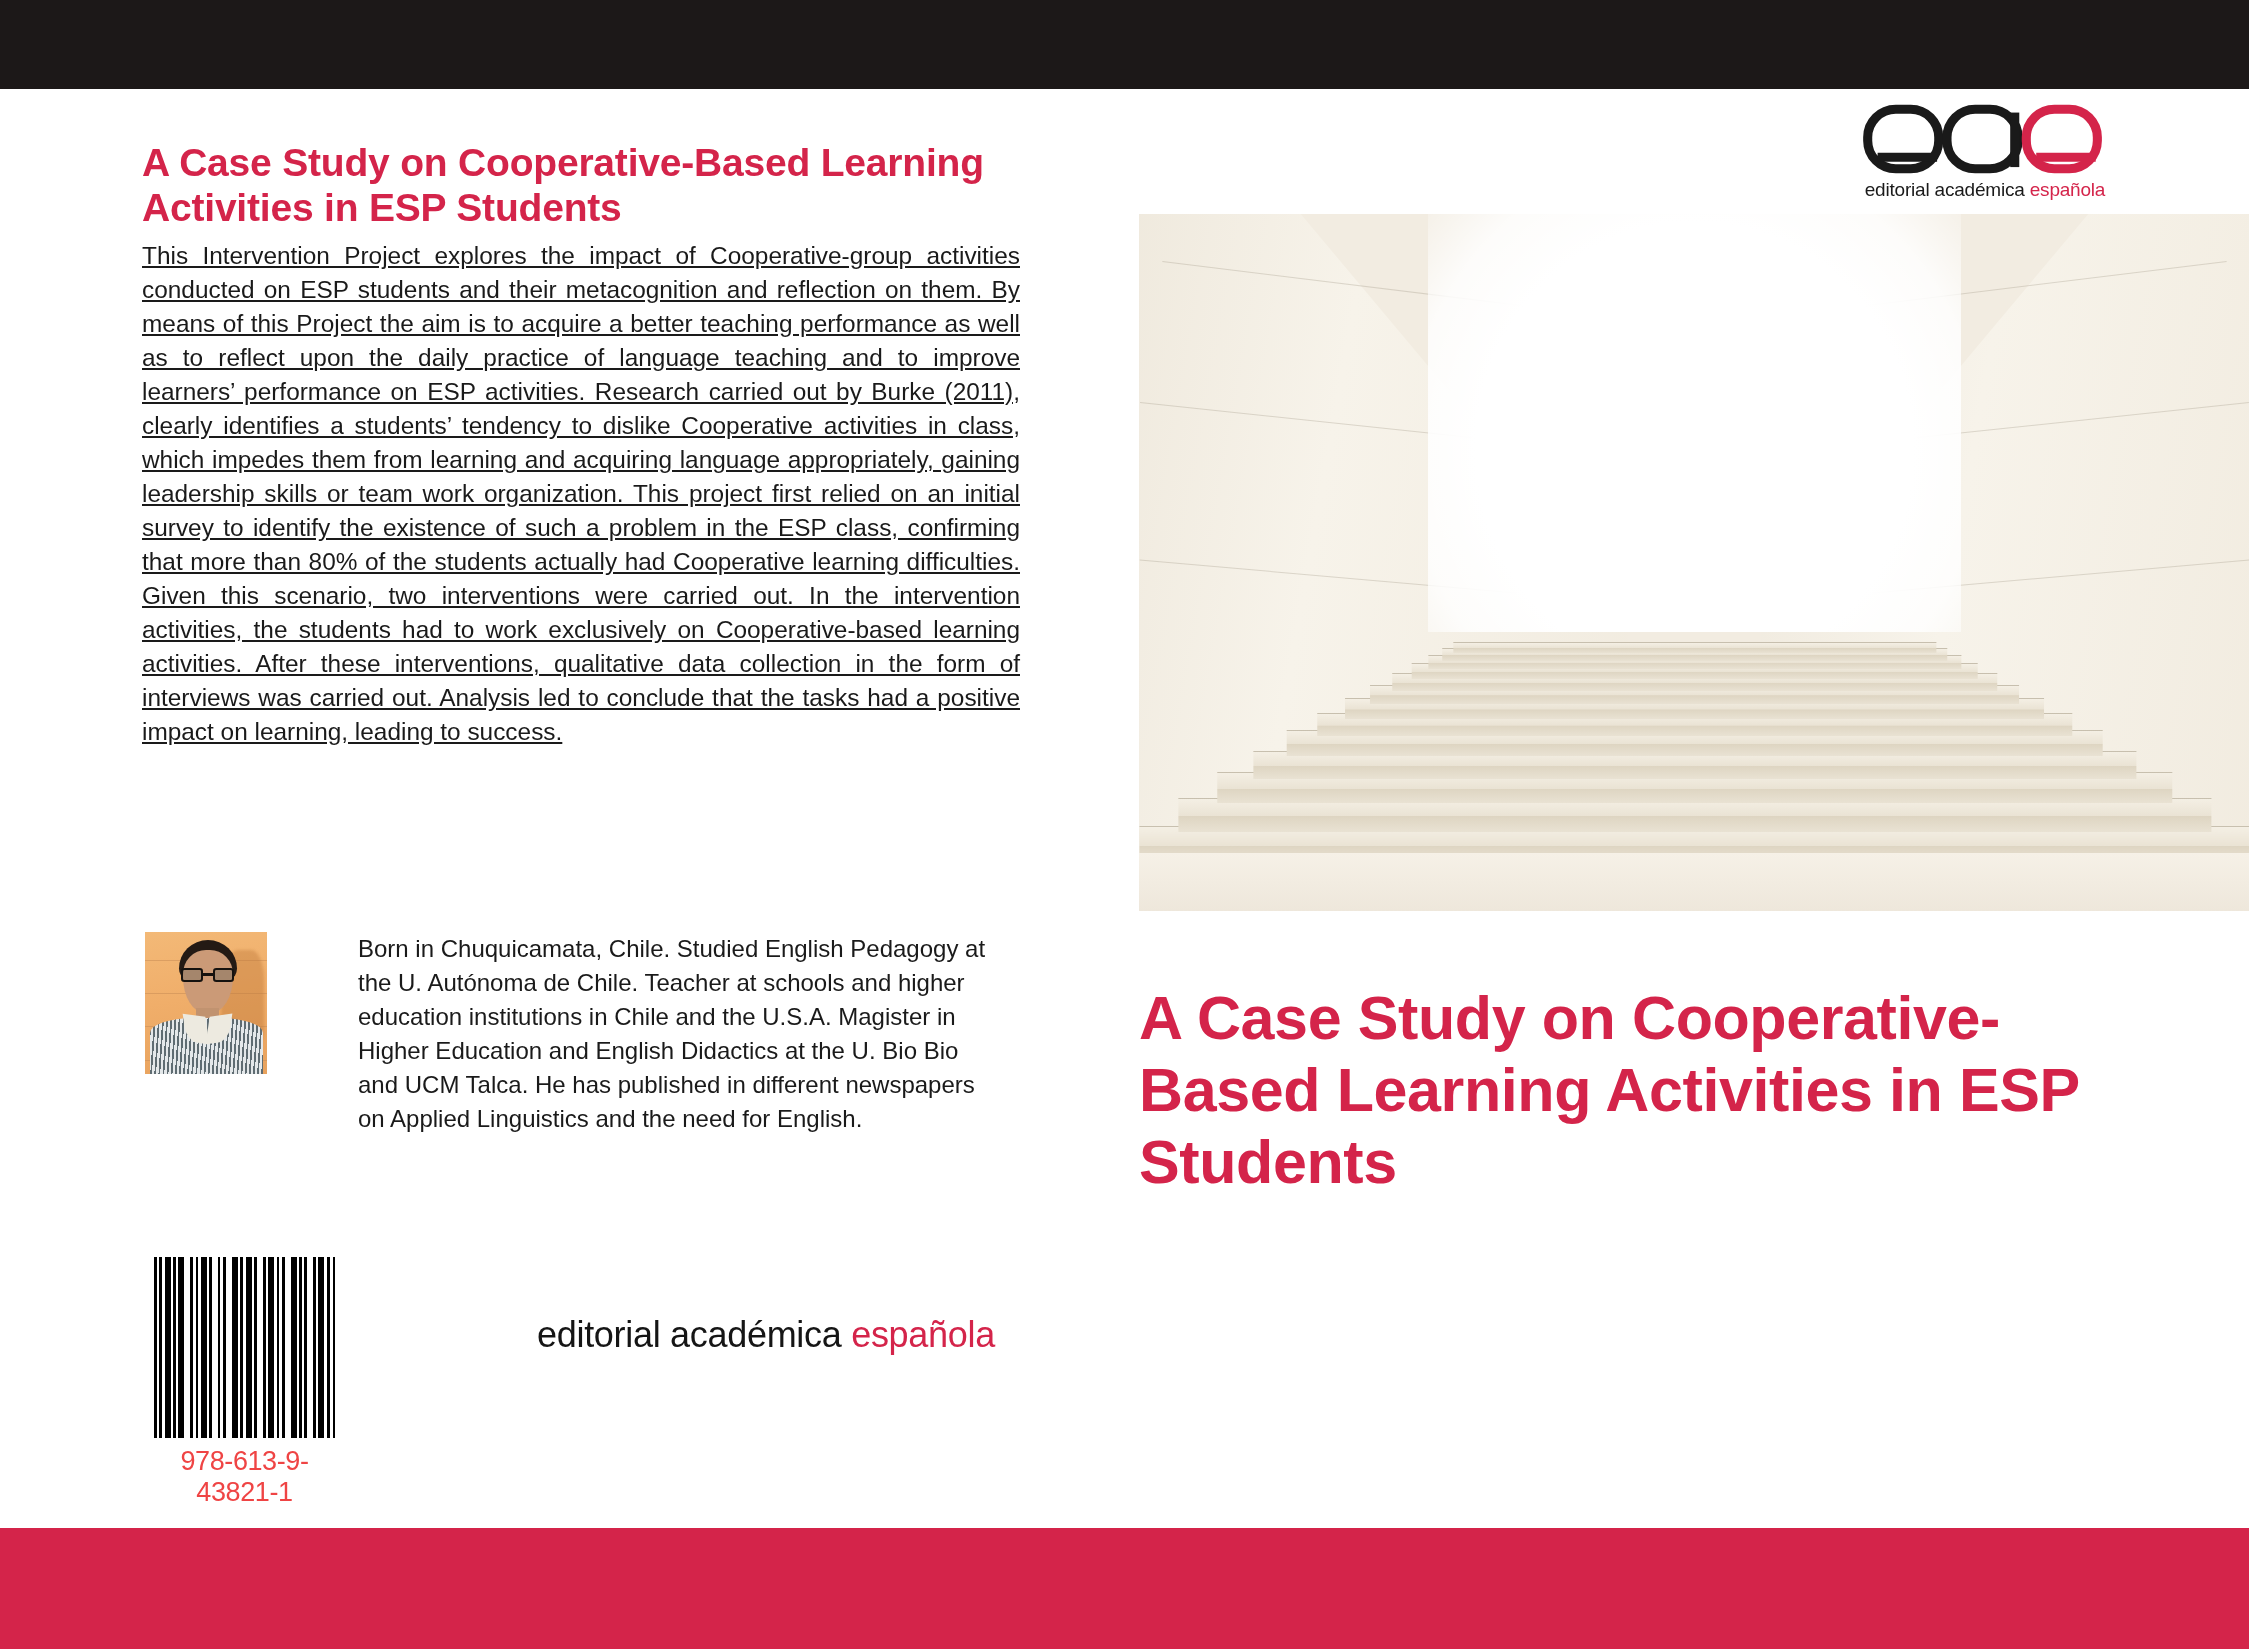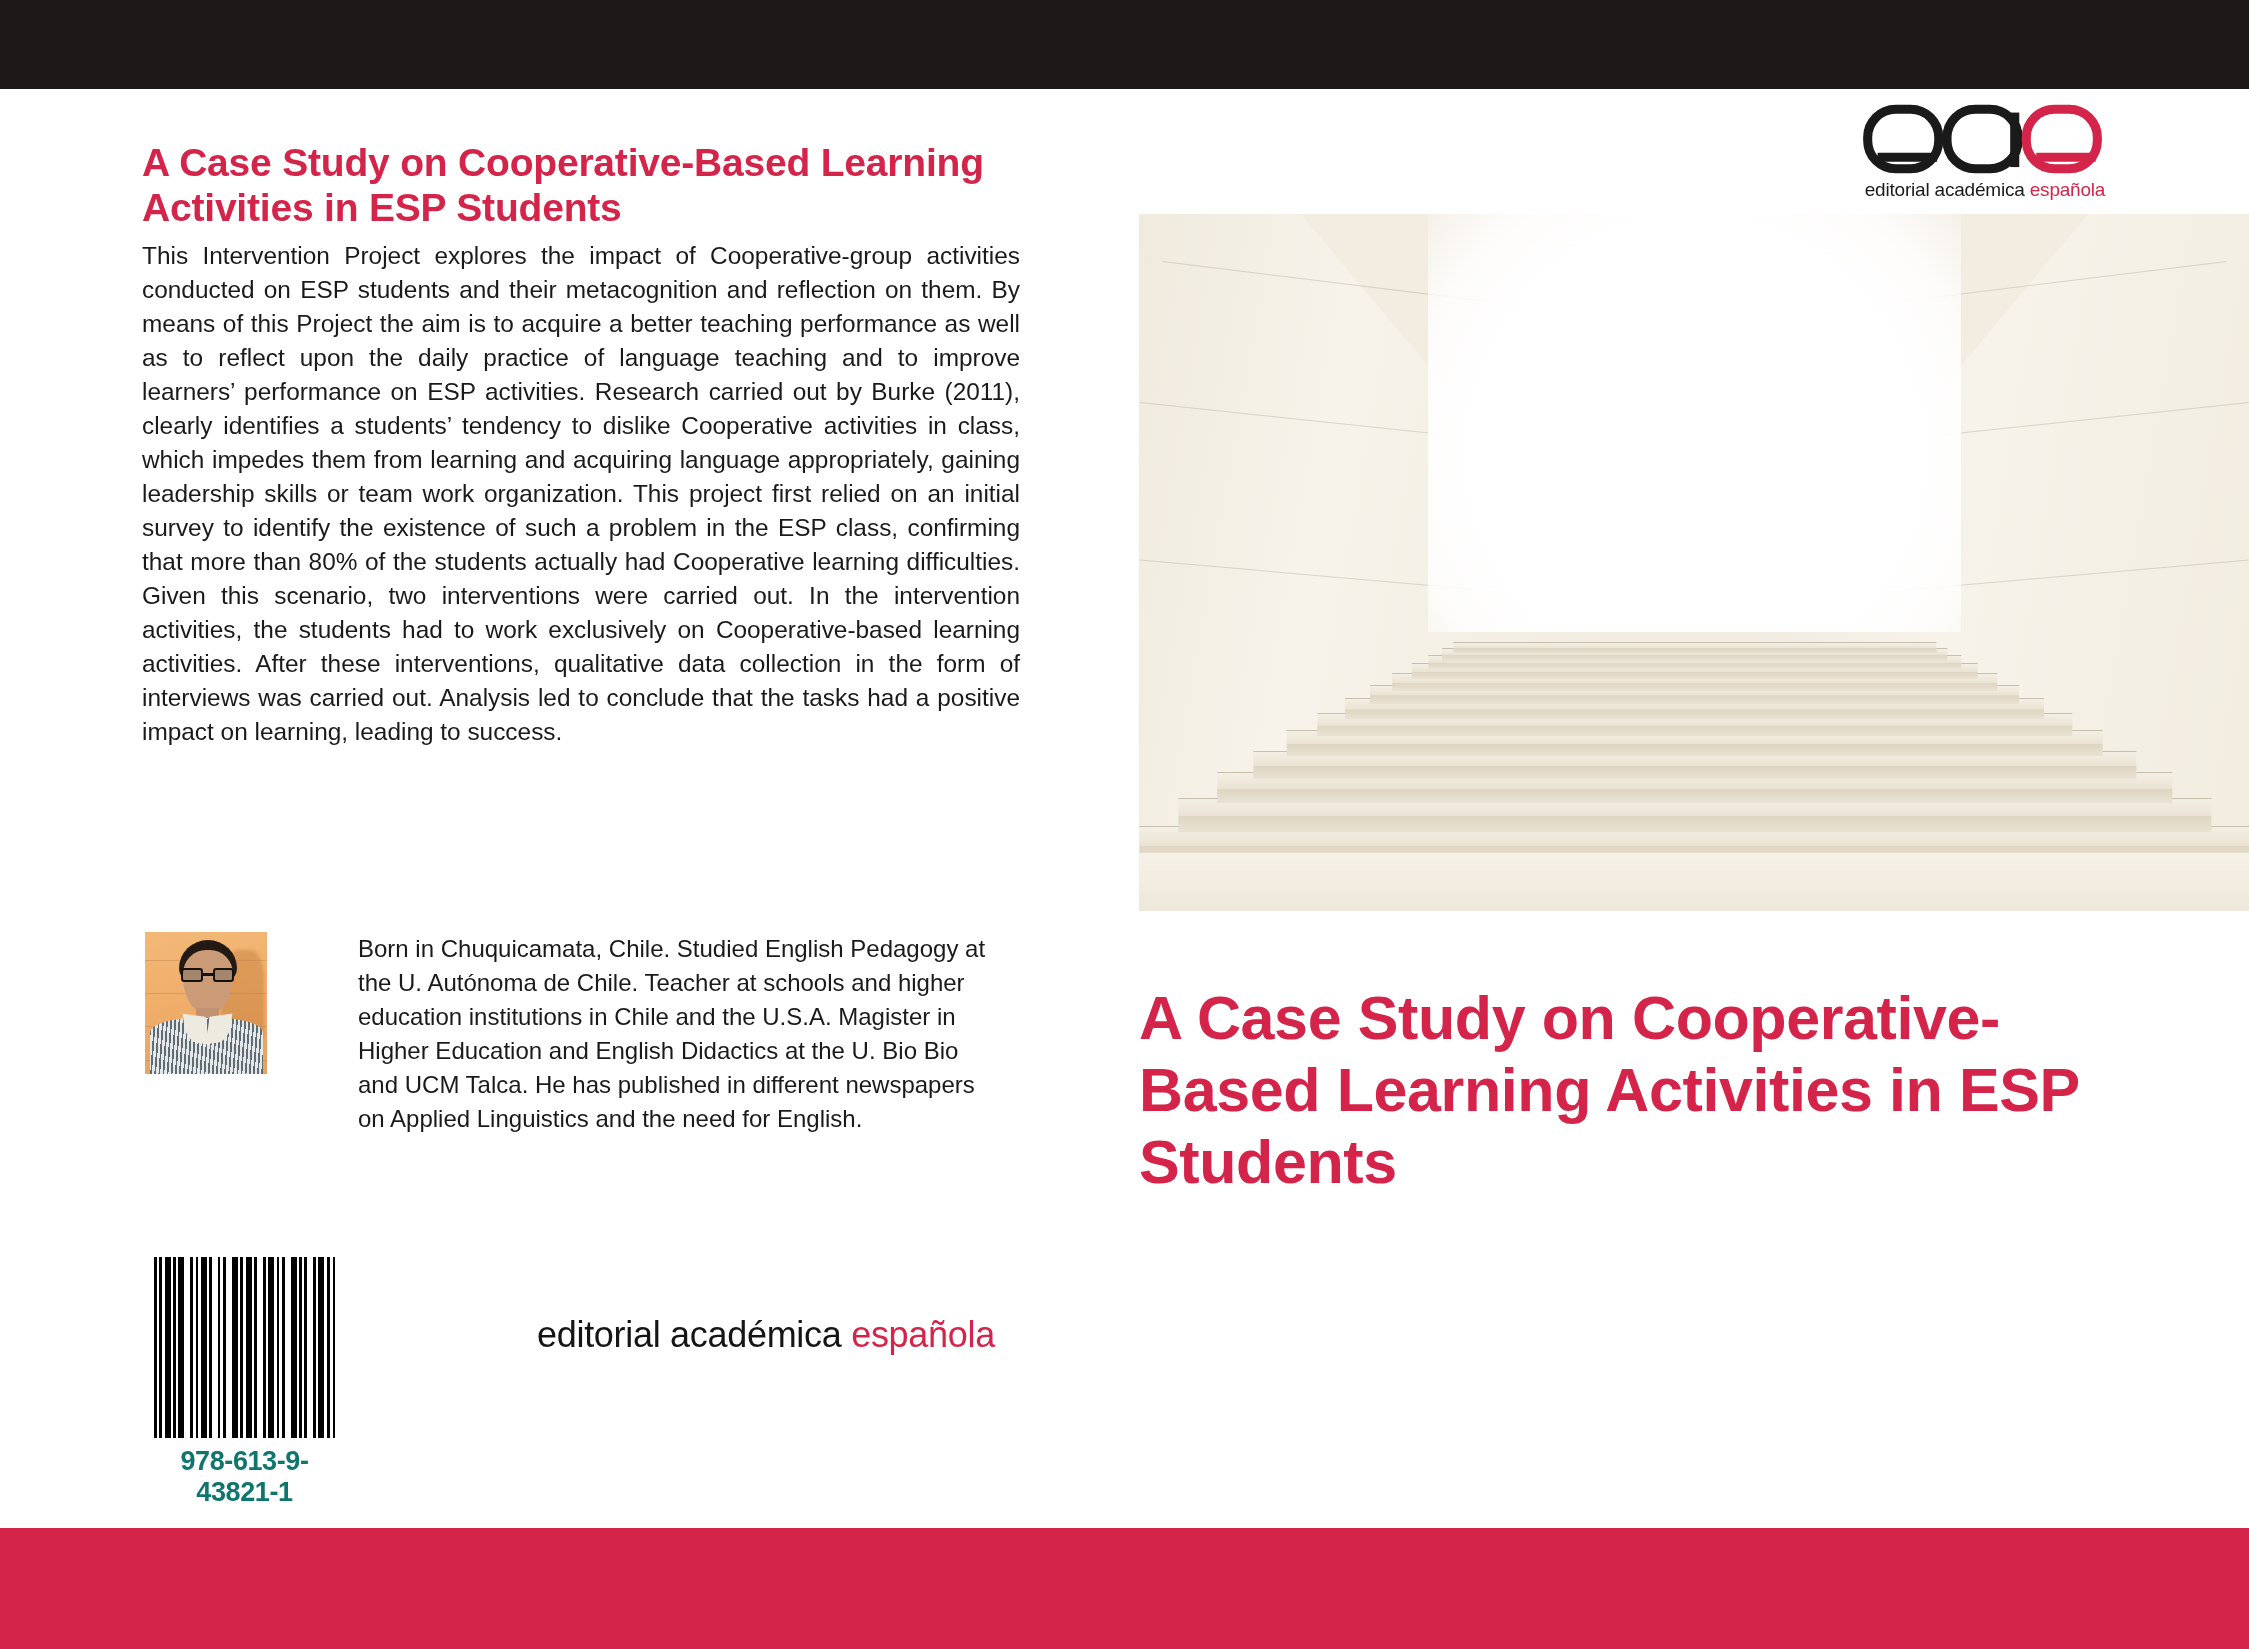--- a/index.html
+++ b/index.html
@@ -51,20 +51,21 @@
 
   .abstract {
     position: absolute;
     left: 142px; top: 150px;
     width: 878px;
     color: #1a1a1a;
     font-size: 24.4px;
     line-height: 1.395;
     text-align: justify;
     text-justify: inter-word;
+    text-decoration: underline;
   }
 
   
   .bio-block {
     position: absolute;
     left: 145px; top: 843px;
     width: 878px;
     display: flex;
     align-items: flex-start;
   }
@@ -185,23 +186,23 @@
   .barcode span {
     display: block;
     height: 100%;
     background: #000000;
   }
   .barcode span.gap { background: #ffffff; }
   .isbn {
     margin-top: 7.5px;
     width: 181px;
     text-align: center;
-    color: #0f766e;
+    color: #ef4444;
     font-size: 27px;
-    font-weight: 700;
+    font-weight: 400;
     letter-spacing: -0.4px;
   }
 
   .publisher-back {
     position: absolute;
     left: 537px; top: 1225px;
     font-size: 36px;
     letter-spacing: -0.3px;
     white-space: nowrap;
   }

